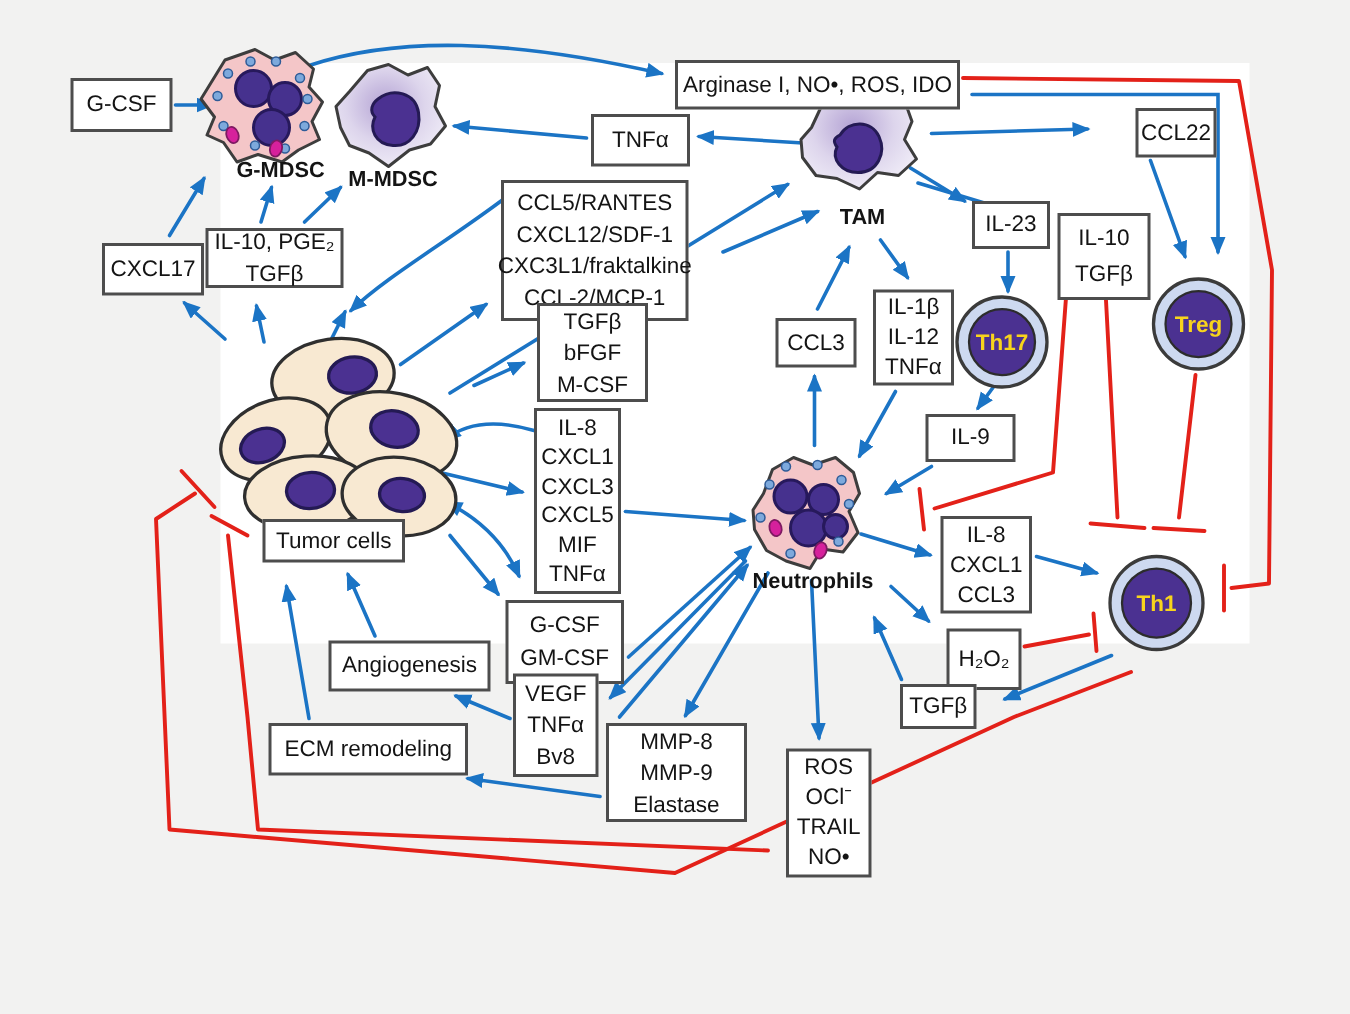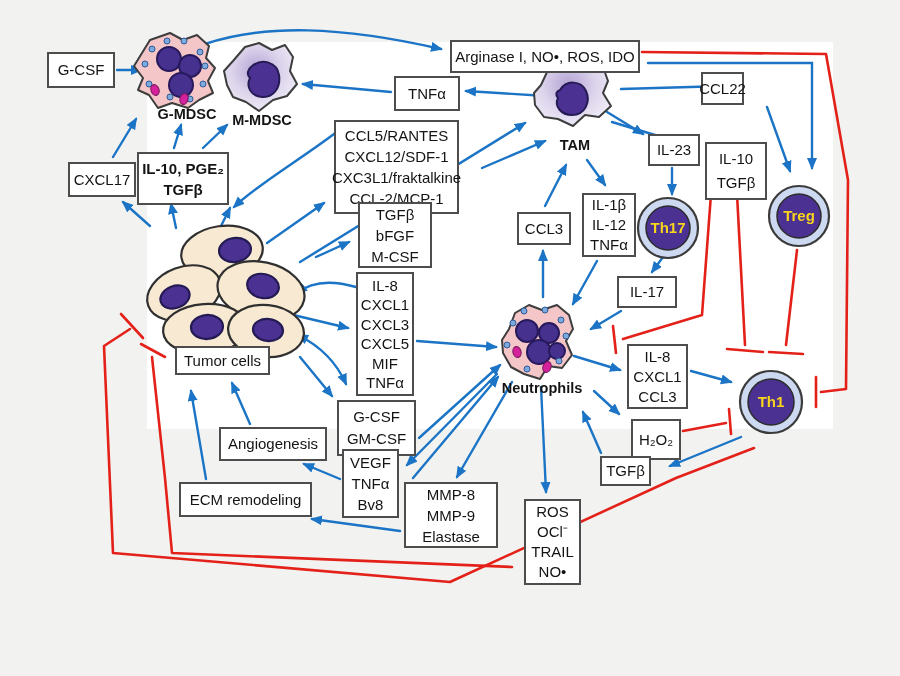--- a/index.html
+++ b/index.html
@@ -185,39 +185,39 @@
     <g>
       <circle cx="771" cy="402" r="31" fill="#cdd9f0" stroke="#3b3b3b" stroke-width="2.2"></circle>
       <circle cx="771" cy="402" r="23" fill="#4b3191" stroke="#2c2c2c" stroke-width="1.5"></circle>
       <text x="771" y="407" text-anchor="middle" class="circle-label">Th1</text>
     </g>
   </svg>
 
   <div class="box" style="left:47px;top:52px;width:68px;height:36px;">G-CSF</div>
   <div class="box" style="left:450px;top:40px;width:190px;height:33px;">Arginase I, NO•, ROS, IDO</div>
   <div class="box" style="left:394px;top:76px;width:66px;height:35px;">TNFα</div>
-  <div class="box" style="left:701px;top:72px;width:43px;height:33px;">CCL22</div>
+  <div class="box" style="left:757px;top:72px;width:54px;height:33px;">CCL22</div>
   <div class="box" style="left:648px;top:134px;width:52px;height:32px;">IL-23</div>
   <div class="box" style="left:705px;top:142px;width:62px;height:58px;line-height:24px;">IL-10
 TGFβ</div>
   <div class="box" style="left:68px;top:162px;width:68px;height:35px;">CXCL17</div>
-  <div class="box" style="left:137px;top:152px;width:92px;height:53px;line-height:21px;font-weight:bold;">IL-10, PGE₂
+  <div class="box" style="left:137px;top:152px;width:92px;height:40px;line-height:21px;">IL-10, PGE₂
 TGFβ</div>
   <div class="box" style="left:334px;top:120px;width:125px;height:94px;line-height:21px;">CCL5/RANTES
 CXCL12/SDF-1
 CXC3L1/fraktalkine
 CCL-2/MCP-1</div>
   <div class="box" style="left:358px;top:202px;width:74px;height:66px;line-height:21px;">TGFβ
 bFGF
 M-CSF</div>
   <div class="box" style="left:517px;top:212px;width:54px;height:33px;">CCL3</div>
   <div class="box" style="left:582px;top:193px;width:54px;height:64px;line-height:20px;">IL-1β
 IL-12
 TNFα</div>
-  <div class="box" style="left:617px;top:276px;width:60px;height:32px;">IL-17</div>
+  <div class="box" style="left:617px;top:276px;width:60px;height:32px;">IL-9</div>
   <div class="box" style="left:175px;top:346px;width:95px;height:29px;">Tumor cells</div>
   <div class="box" style="left:356px;top:272px;width:58px;height:124px;line-height:19.5px;">IL-8
 CXCL1
 CXCL3
 CXCL5
 MIF
 TNFα</div>
   <div class="box" style="left:627px;top:344px;width:61px;height:65px;line-height:20px;">IL-8
 CXCL1
 CCL3</div>

